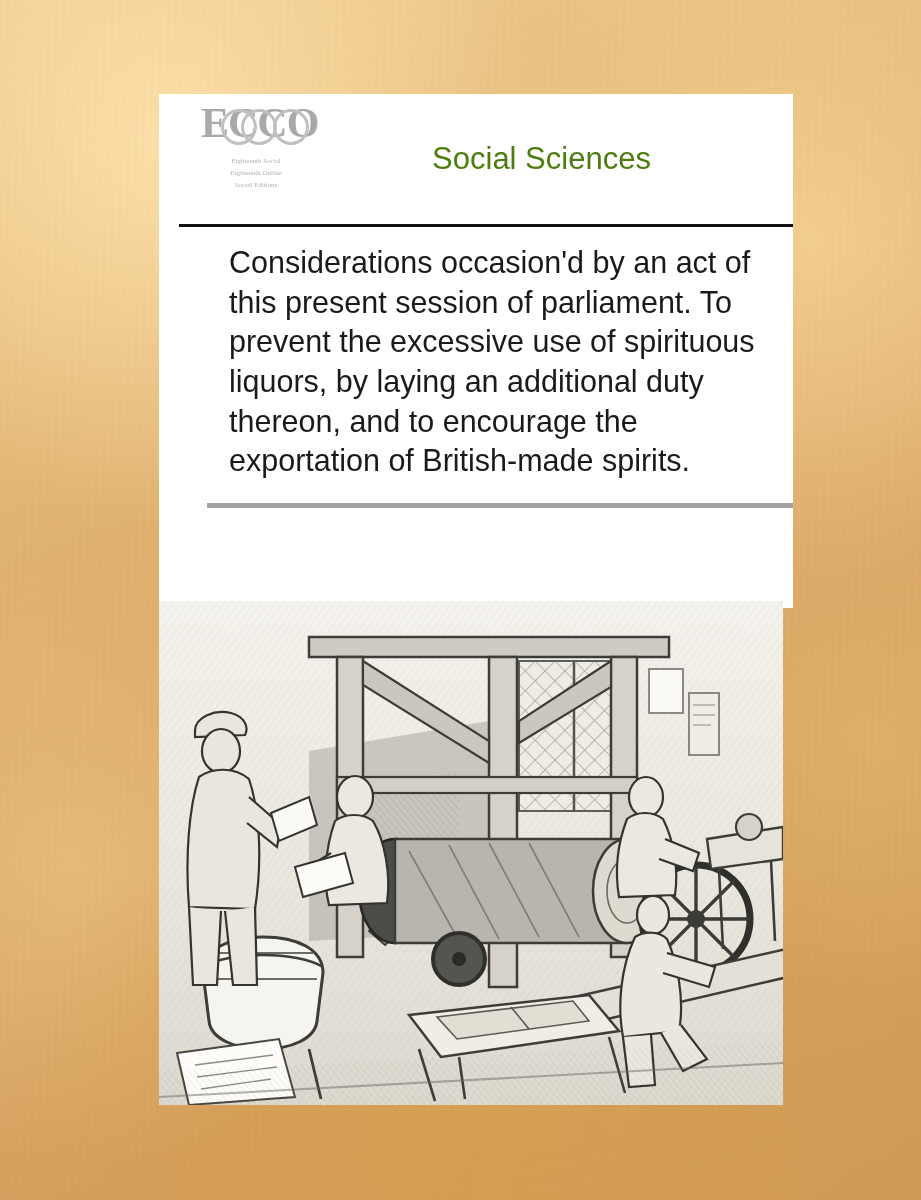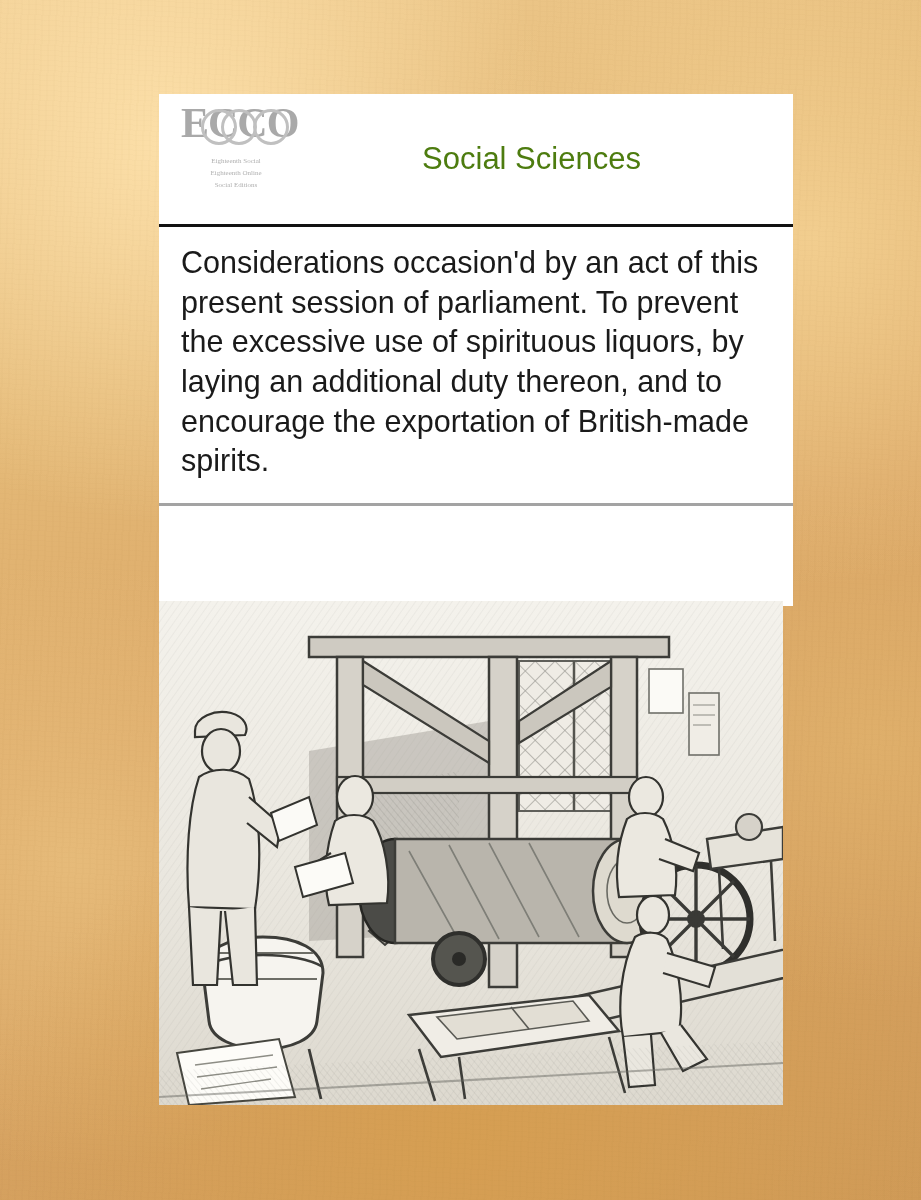--- a/index.html
+++ b/index.html
@@ -43,20 +43,21 @@
     width: 634px;
     background: #ffffff;
   }
 
   .header-band {
     position: relative;
     height: 130px;
     border-bottom: 3px solid #111;
     display: flex;
     align-items: center;
+    margin-left: 20px;
   }
 
   .ecco-logo {
     position: absolute;
     left: 22px;
     top: 8px;
     width: 110px;
     height: 112px;
     color: #9b9b9b;
     line-height: 1;
@@ -96,21 +97,22 @@
     text-align: center;
     padding-left: 111px;
     box-sizing: border-box;
     font-size: 31px;
     color: #4d7c0f;
     font-family: "Liberation Sans", sans-serif;
   }
 
   .title-band {
     padding: 16px 22px 22px 22px;
-    border-bottom: 3px solid #a3a3a3;
+    border-bottom: 5px solid #a3a3a3;
+    margin-left: 48px;
   }
   .title {
     font-size: 30.5px;
     line-height: 1.30;
     color: #1a1a1a;
     font-family: "Liberation Sans", sans-serif;
   }
 
   .blank-band {
     height: 100px;

